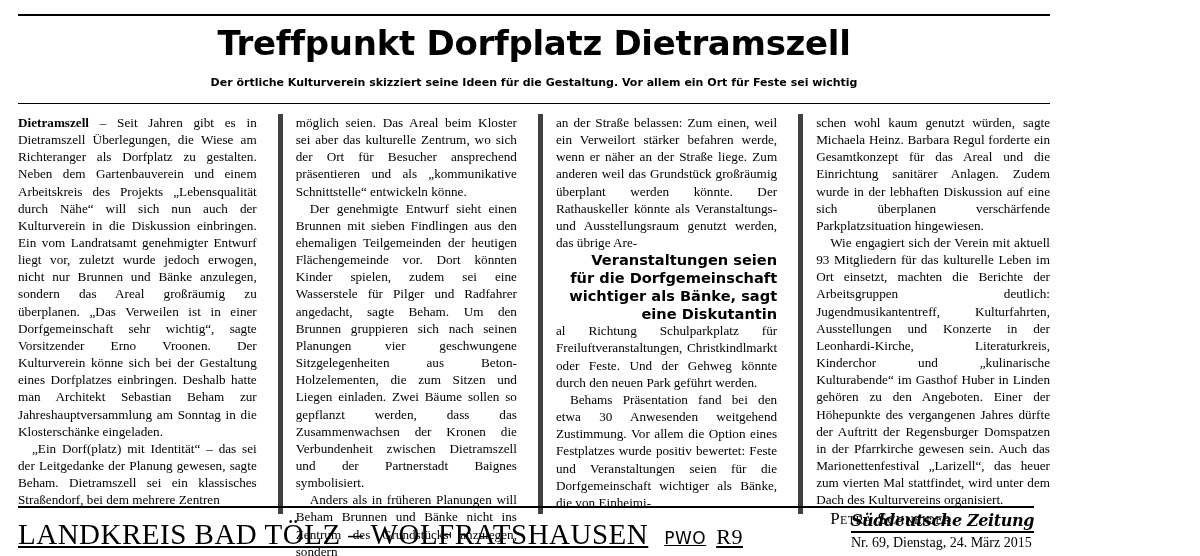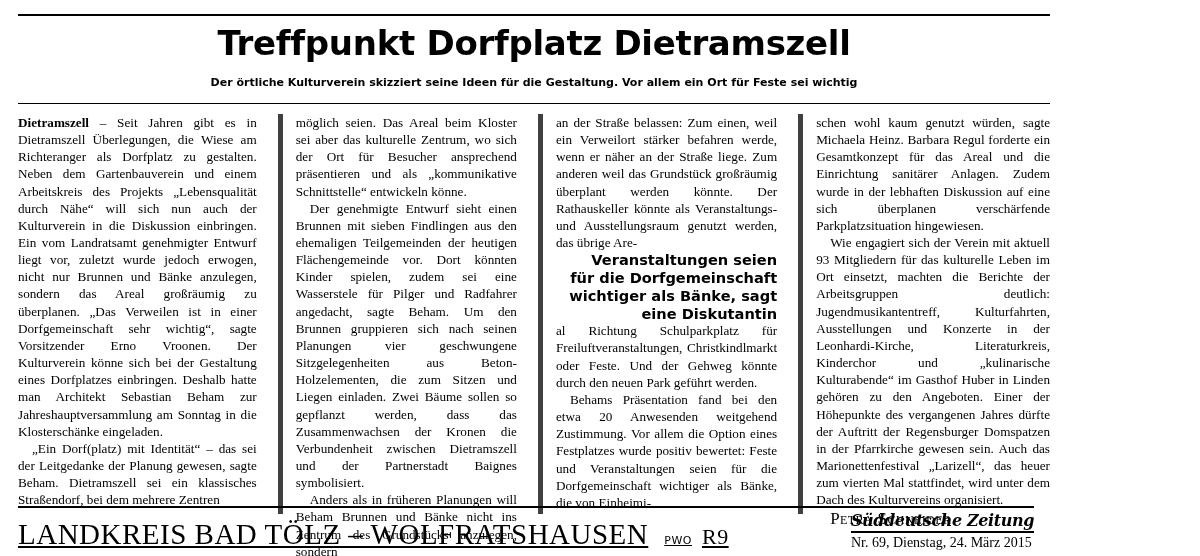--- a/index.html
+++ b/index.html
@@ -118,21 +118,21 @@
     text-decoration: underline;
   }
   .section-title {
     font-family: "Liberation Serif", serif;
     font-size: 29px;
     letter-spacing: 0.5px;
     line-height: 1;
   }
   .pwo {
     font-family: "DejaVu Sans", sans-serif;
-    font-size: 11px;
+    font-size: 17px;
     letter-spacing: 0.5px;
     padding-left: 6px;
   }
   .pagenum {
     font-family: "Liberation Serif", serif;
     font-size: 22px;
     letter-spacing: 0.5px;
   }
   .footer-right {
     text-align: left;
@@ -177,21 +177,21 @@
     <div class="col">
       <p class="first">möglich seien. Das Areal beim Kloster sei aber das kulturelle Zentrum, wo sich der Ort für Besucher ansprechend präsentieren und als „kommunikative Schnittstelle“ entwickeln könne.</p>
       <p>Der genehmigte Entwurf sieht einen Brunnen mit sieben Findlingen aus den ehemaligen Teilgemeinden der heutigen Flächengemeinde vor. Dort könnten Kinder spielen, zudem sei eine Wasserstele für Pilger und Radfahrer angedacht, sagte Beham. Um den Brunnen gruppieren sich nach seinen Planungen vier geschwungene Sitzgelegenheiten aus Beton-Holzelementen, die zum Sitzen und Liegen einladen. Zwei Bäume sollen so gepflanzt werden, dass das Zusammenwachsen der Kronen die Verbundenheit zwischen Dietramszell und der Partnerstadt Baignes symbolisiert.</p>
       <p>Anders als in früheren Planungen will Beham Brunnen und Bänke nicht ins Zentrum des Grundstücks anzulegen, sondern</p>
     </div>
 
     <div class="col">
       <p class="first">an der Straße belassen: Zum einen, weil ein Verweilort stärker befahren werde, wenn er näher an der Straße liege. Zum anderen weil das Grundstück großräumig überplant werden könnte. Der Rathauskeller könnte als Veranstaltungs- und Ausstellungsraum genutzt werden, das übrige Are-</p>
       <p class="subhead-inline">Veranstaltungen seien für die Dorfgemeinschaft wichtiger als Bänke, sagt eine Diskutantin</p>
       <p class="first">al Richtung Schulparkplatz für Freiluftveranstaltungen, Christkindlmarkt oder Feste. Und der Gehweg könnte durch den neuen Park geführt werden.</p>
-      <p>Behams Präsentation fand bei den etwa 20 Anwesenden weitgehend Zustimmung. Vor allem die Option eines Festplatzes wurde positiv bewertet: Feste und Veranstaltungen seien für die Dorfgemeinschaft wichtiger als Bänke, die von Einheimi-</p>
+      <p>Behams Präsentation fand bei den etwa 30 Anwesenden weitgehend Zustimmung. Vor allem die Option eines Festplatzes wurde positiv bewertet: Feste und Veranstaltungen seien für die Dorfgemeinschaft wichtiger als Bänke, die von Einheimi-</p>
     </div>
 
     <div class="col">
       <p class="first">schen wohl kaum genutzt würden, sagte Michaela Heinz. Barbara Regul forderte ein Gesamtkonzept für das Areal und die Einrichtung sanitärer Anlagen. Zudem wurde in der lebhaften Diskussion auf eine sich überplanen verschärfende Parkplatzsituation hingewiesen.</p>
       <p>Wie engagiert sich der Verein mit aktuell 93 Mitgliedern für das kulturelle Leben im Ort einsetzt, machten die Berichte der Arbeitsgruppen deutlich: Jugendmusikantentreff, Kulturfahrten, Ausstellungen und Konzerte in der Leonhardi-Kirche, Literaturkreis, Kinderchor und „kulinarische Kulturabende“ im Gasthof Huber in Linden gehören zu den Angeboten. Einer der Höhepunkte des vergangenen Jahres dürfte der Auftritt der Regensburger Domspatzen in der Pfarrkirche gewesen sein. Auch das Marionettenfestival „Larizell“, das heuer zum vierten Mal stattfindet, wird unter dem Dach des Kulturvereins organisiert.</p>
       <p class="byline">Petra Schneider</p>
     </div>
 
   </div>
 

